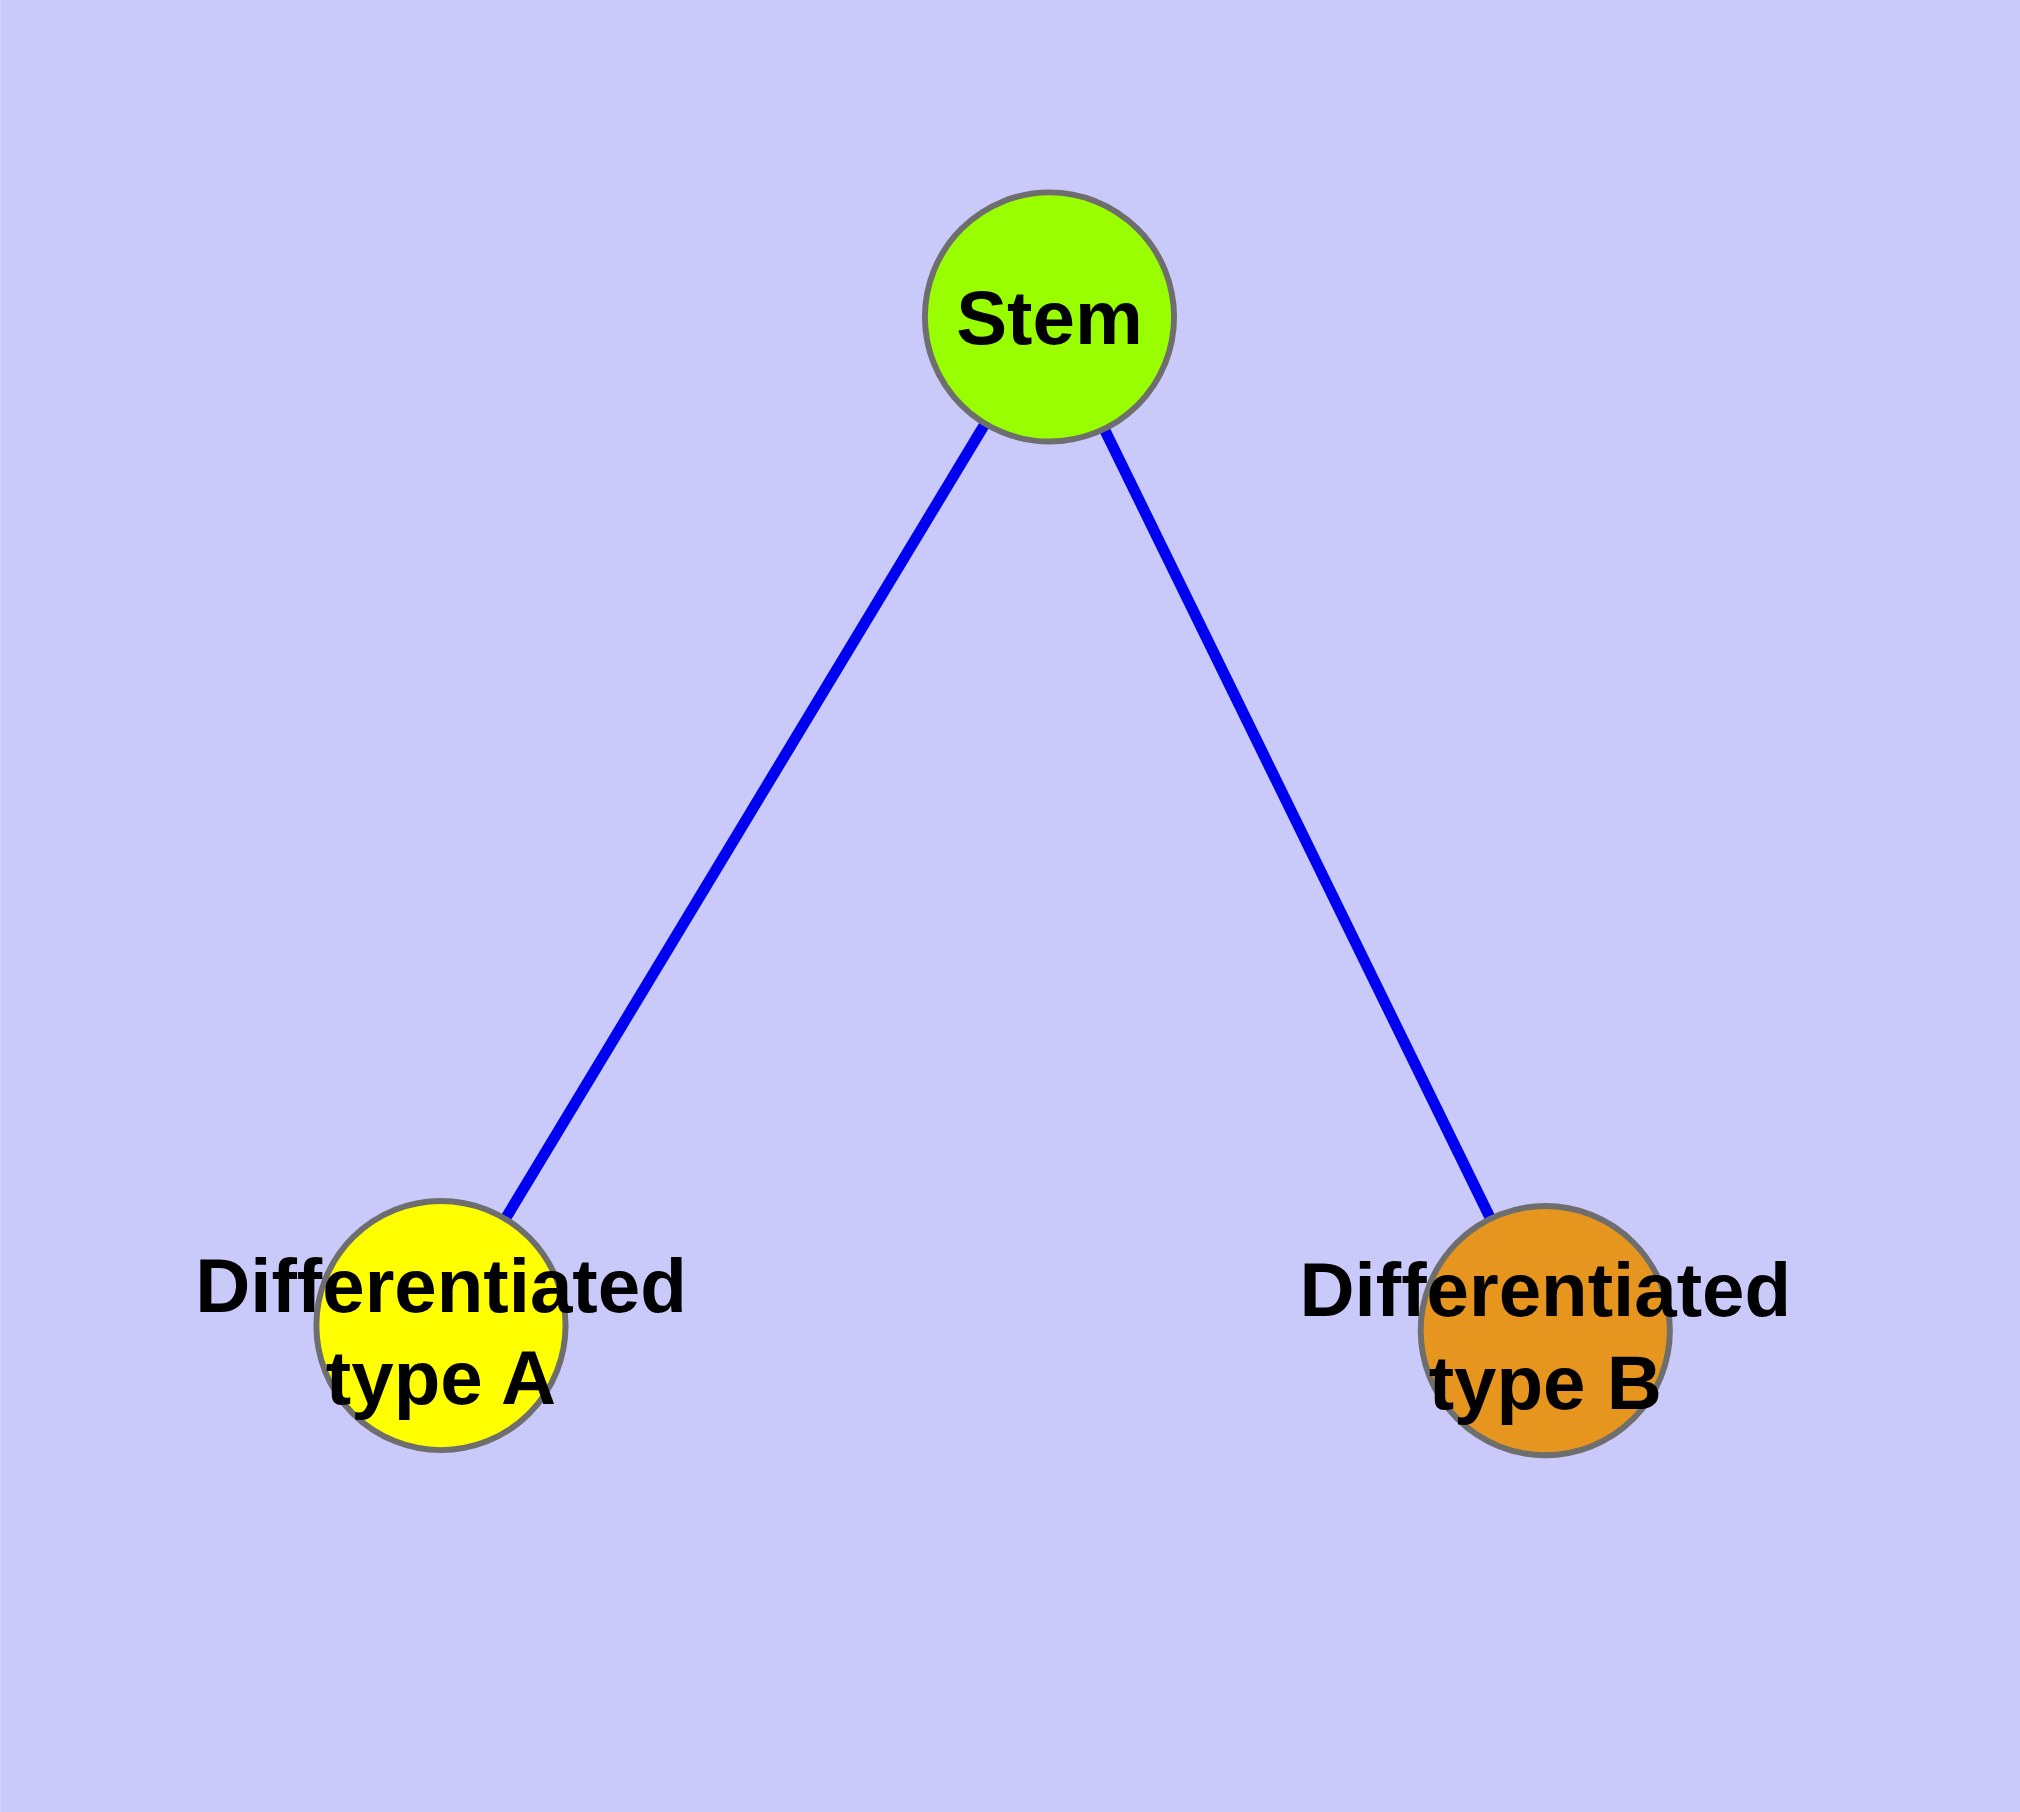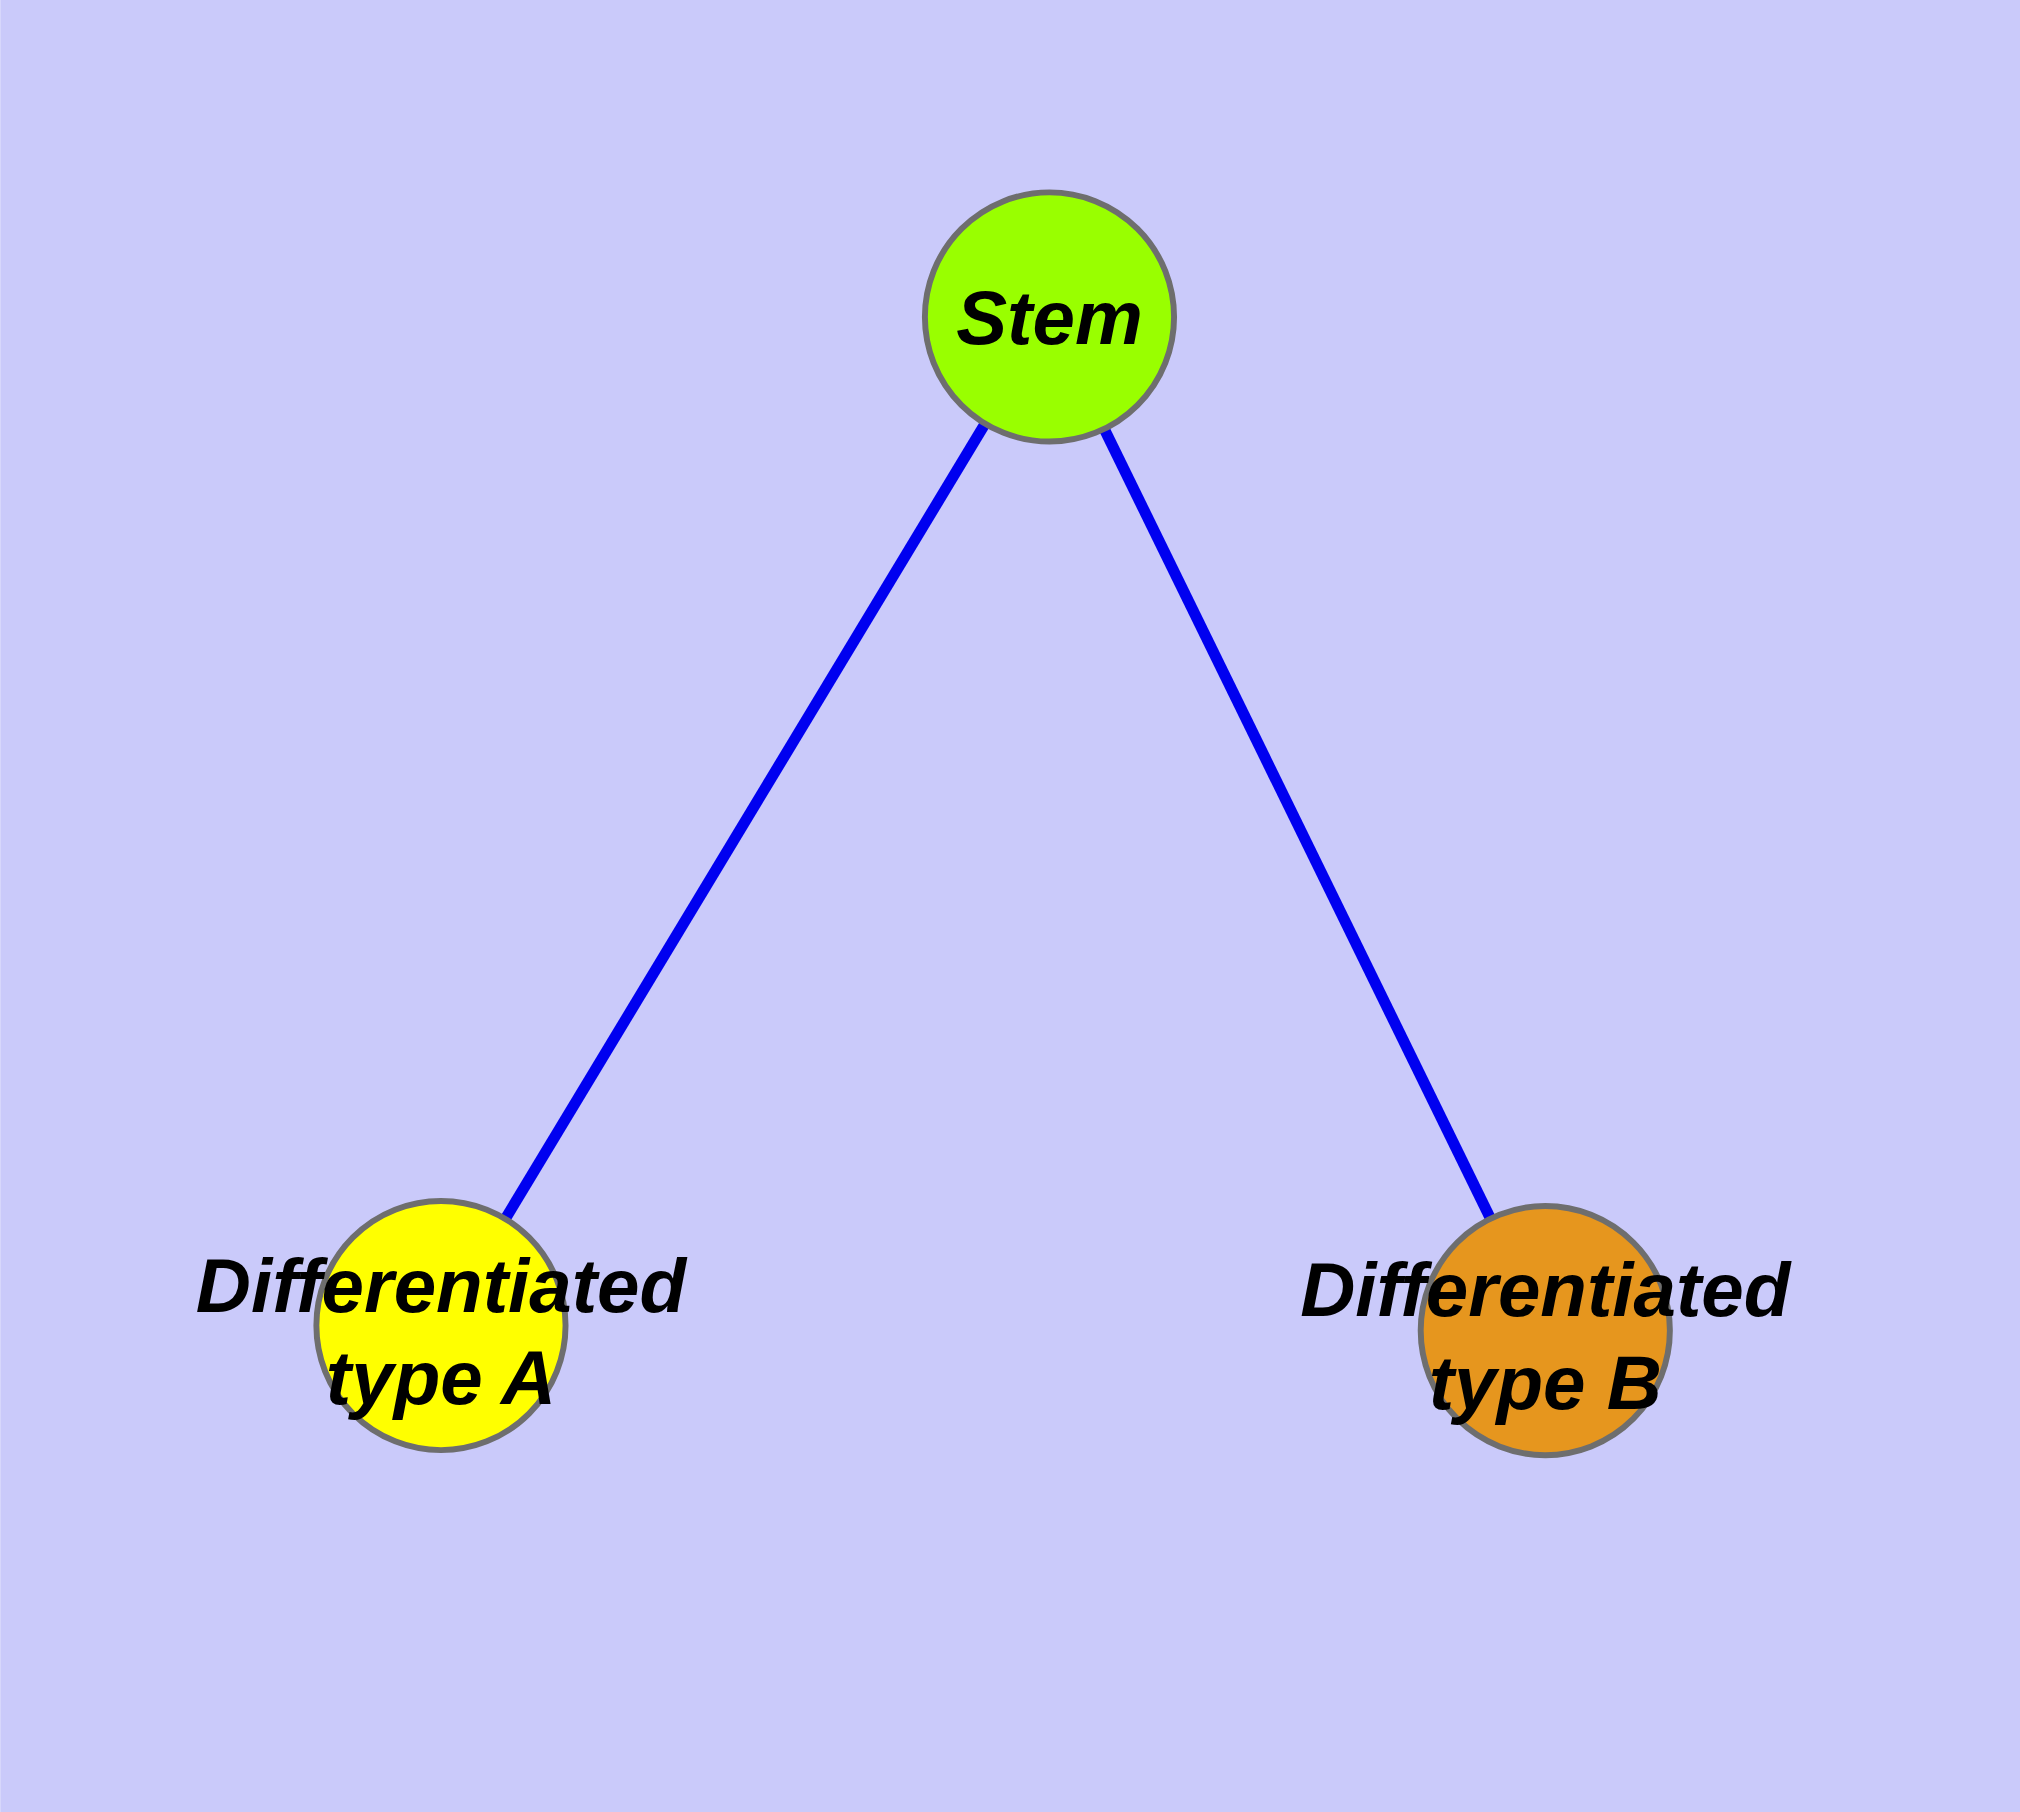--- a/index.html
+++ b/index.html
@@ -9,21 +9,20 @@
   body {
     width: 2021px;
     height: 1812px;
     overflow: hidden;
     font-family: "Liberation Sans", sans-serif;
   }
   .canvas-wrap {
     position: relative;
     width: 2021px;
     height: 1812px;
-    font-style: italic;
   }
   svg.graph {
     display: block;
     width: 2021px;
     height: 1812px;
   }
   .edge {
     fill: none;
     stroke-linecap: butt;
   }

